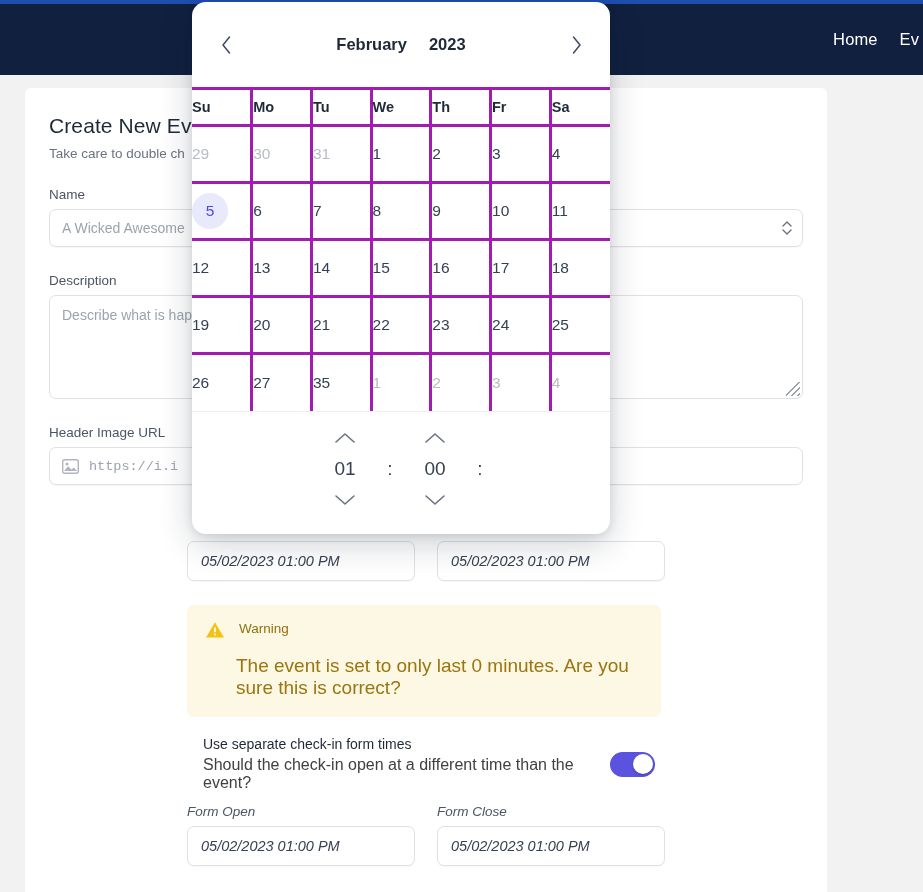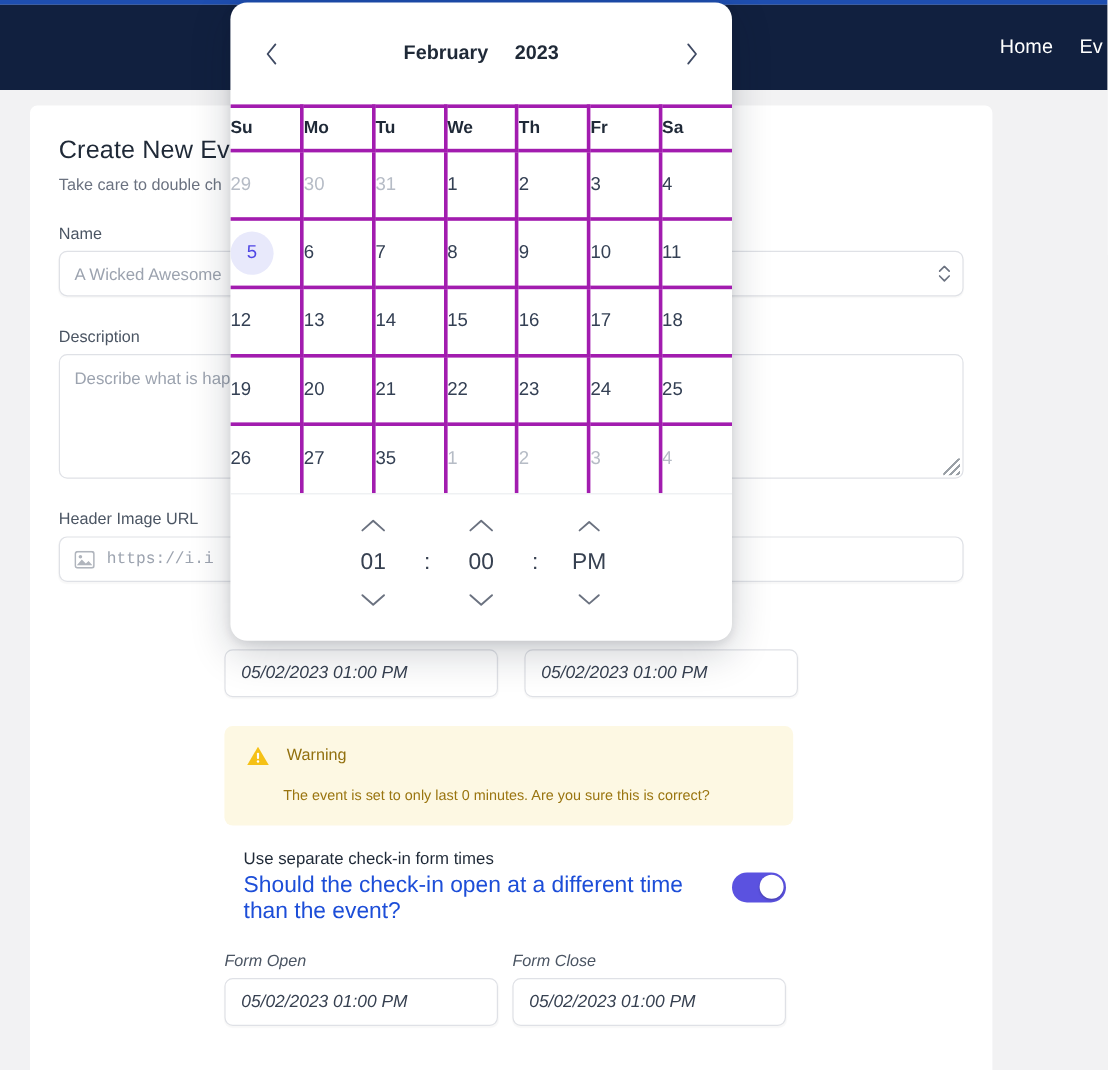--- a/index.html
+++ b/index.html
@@ -92,42 +92,42 @@
 
   
   .warn {
     margin: 24px 162px 0 162px;
     width: 474px;
     background: #fdf8e3; border-radius: 7px;
     padding: 16px 18px 18px 18px;
   }
   .warn-head { display: flex; gap: 14px; }
   .warn-title { font-size: 13.5px; color: #92700e; }
-  .warn-body { margin-top: 12px; margin-left: 31px; font-size: 12px; color: #9a7510; }
+  .warn-body { margin-top: 12px; margin-left: 31px; font-size: 19px; color: #9a7510; }
 
   
   .toggle-row {
     display: flex; align-items: center; justify-content: space-between;
     margin: 19px 162px 0 178px; width: 452px;
   }
   .toggle-texts { max-width: 392px; }
   .toggle-title { font-size: 14px; color: #1f2937; }
-  .toggle-sub { margin-top: 4px; font-size: 19px; color: #1d4ed8; }
+  .toggle-sub { margin-top: 4px; font-size: 16px; color: #404040; }
   .switch {
     width: 45px; height: 25px; border-radius: 14px;
     background: #5b52e0; position: relative; flex: 0 0 auto;
   }
   .switch .knob {
     position: absolute; top: 2.5px; right: 2.5px;
     width: 20px; height: 20px; border-radius: 50%; background: #fff;
     box-shadow: 0 1px 2px rgba(0,0,0,.25);
   }
 
   
-  .ft-row { display: flex; gap: 12px; margin: 22px 162px 0 162px; }
+  .ft-row { display: flex; gap: 22px; margin: 12px 162px 0 162px; }
 
   
   .popup {
     position: absolute; top: 2px; left: 192px;
     width: 418px;
     background: #fff; border-radius: 14px;
     box-shadow: 0 10px 34px rgba(16,24,40,.20), 0 2px 8px rgba(16,24,40,.10);
     overflow: hidden;
   }
   .cal-head {
@@ -408,29 +408,16 @@
             </svg>
         </span>
         <span class="tp-val">00</span>
         <span class="chevbtn">
           <svg width="22" height="12" viewBox="0 0 22 12">
               <path d="M2 2 L11 10 L20 2" fill="none" stroke="currentColor" stroke-width="1.6" stroke-linecap="round" stroke-linejoin="round"></path>
             </svg>
         </span>
       </div>
       <span class="tp-colon">:</span>
-      <div class="tp-col">
-        <span class="chevbtn">
-          <svg width="20" height="11" viewBox="0 0 20 11">
-              <path d="M2 9 L10 2 L18 9" fill="none" stroke="currentColor" stroke-width="1.6" stroke-linecap="round" stroke-linejoin="round"></path>
-            </svg>
-        </span>
-        <span class="tp-val">PM</span>
-        <span class="chevbtn">
-          <svg width="20" height="11" viewBox="0 0 20 11">
-              <path d="M2 2 L10 9 L18 2" fill="none" stroke="currentColor" stroke-width="1.6" stroke-linecap="round" stroke-linejoin="round"></path>
-            </svg>
-        </span>
-      </div>
     </div>
   </div>
 
 </div>
 
 </body></html>

